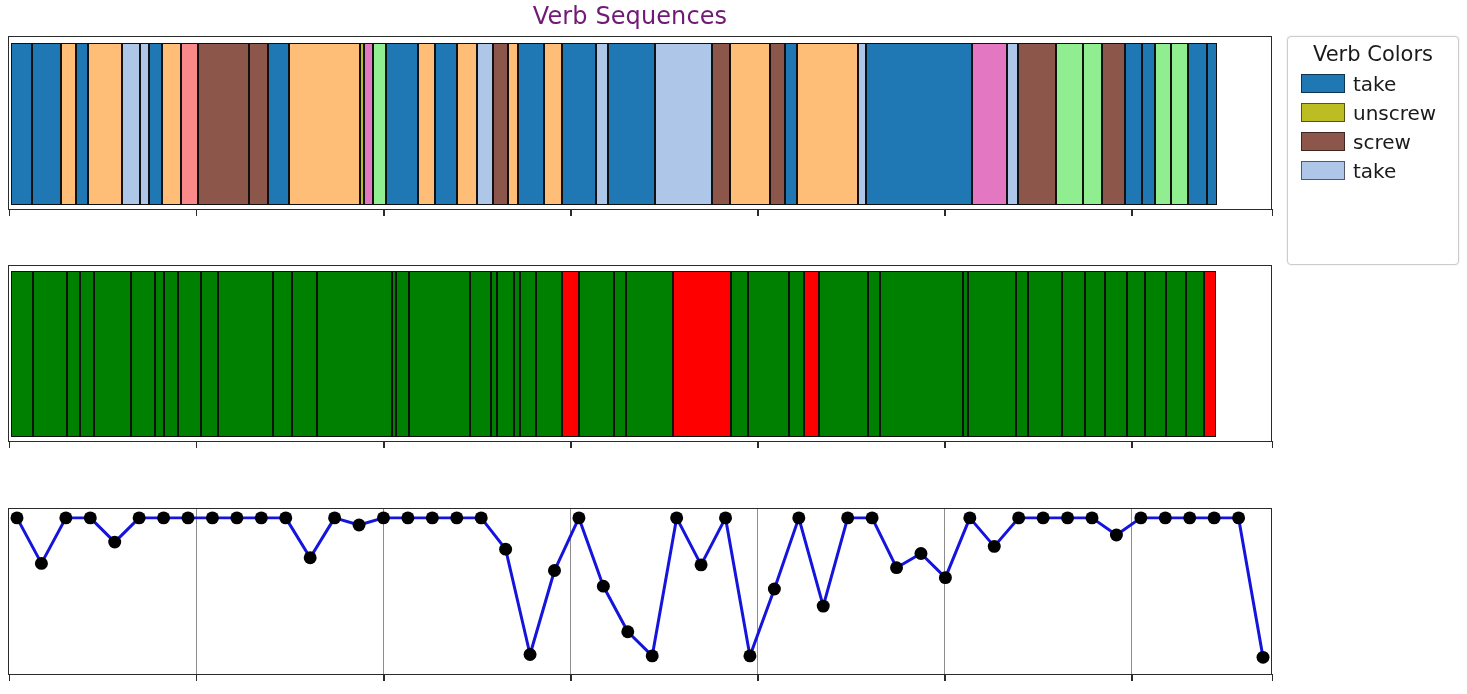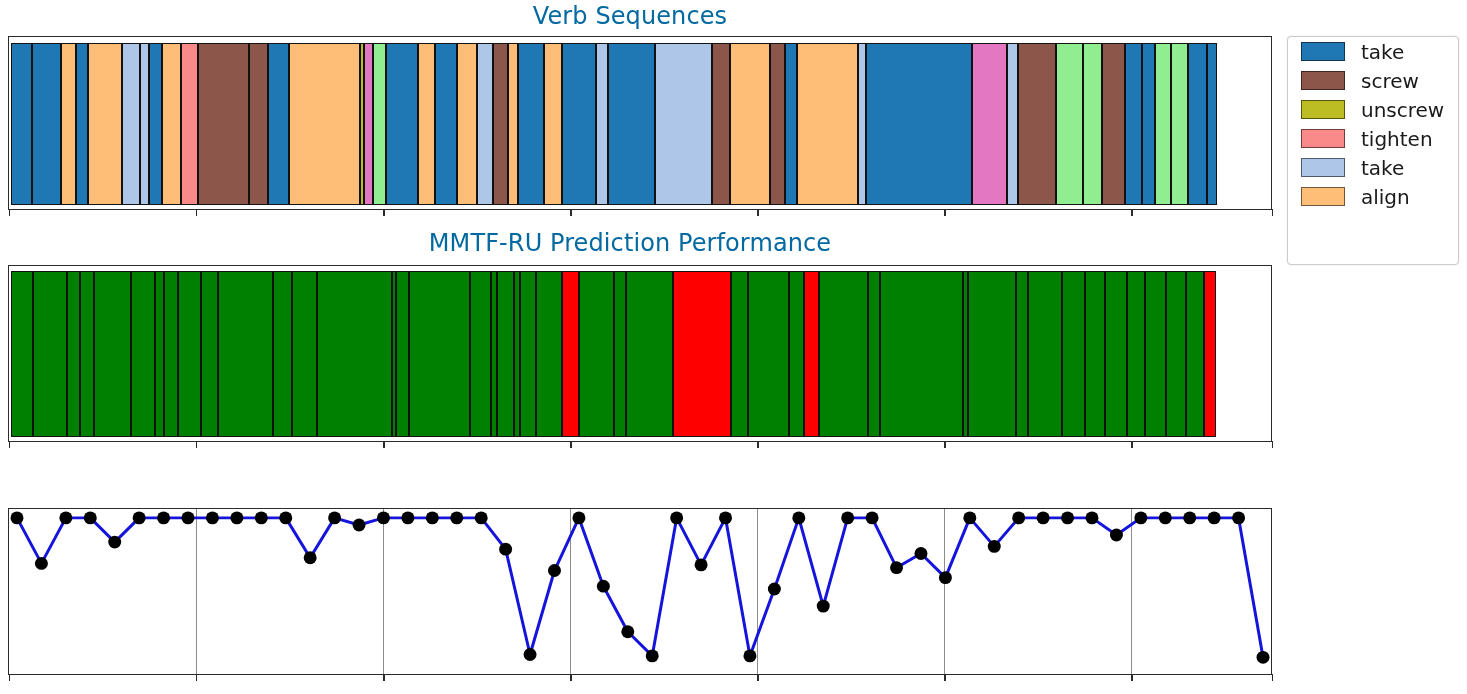--- a/index.html
+++ b/index.html
@@ -3,21 +3,21 @@
 <meta charset="utf-8">
 <title>Verb Sequences Analysis</title>
 <style>
   html,body{margin:0;padding:0;background:#ffffff;}
   body{width:1467px;height:694px;overflow:hidden;
        font-family:"DejaVu Sans","Liberation Sans",sans-serif;
        color:#000000;-webkit-font-smoothing:antialiased;}
   .figure{position:relative;width:1467px;height:694px;background:#ffffff;}
 
   
-  .panel-title{position:absolute;text-align:center;font-size:24px;color:#0369a1;
+  .panel-title{position:absolute;text-align:center;font-size:24px;color:#701a75;
                font-weight:400;letter-spacing:.1px;white-space:nowrap;}
 
   
   .axes{position:absolute;box-sizing:border-box;border:1.3px solid #2b2b2b;
         background:#ffffff;}
 
   
   .band-wrap{position:absolute;top:0;bottom:0;left:0;right:0;overflow:hidden;}
   .band{position:absolute;box-sizing:border-box;border:1.4px solid #111111;}
 
@@ -33,21 +33,21 @@
 
   
   .legend{position:absolute;box-sizing:border-box;background:#ffffff;
           border:1px solid #cccccc;border-radius:4px;
           box-shadow:0 0 2px rgba(0,0,0,.13);}
   .legend-title{text-align:center;font-size:21px;color:#1a1a1a;
                 padding-top:5px;padding-bottom:3px;white-space:nowrap;}
   .legend-row{display:flex;align-items:center;height:29px;padding-left:13px;}
   .legend-swatch{width:44px;height:19px;box-sizing:border-box;
                  border:1px solid rgba(0,0,0,.55);flex:0 0 auto;}
-  .legend-label{font-size:20px;color:#1a1a1a;margin-left:16px;white-space:nowrap;
+  .legend-label{font-size:20px;color:#1a1a1a;margin-left:8px;white-space:nowrap;
                 line-height:1;}
 </style>
 </head>
 <body>
 
 <div class="figure">
 
   <div class="panel-title" style="left:380px;top:2px;width:500px;">Verb Sequences</div>
 
   <div class="axes" id="axes-verb" style="left:8px;top:36px;width:1264px;height:174px;">
@@ -107,21 +107,20 @@
         <div class="tick below" style="left: 187.072px;"></div>
         <div class="tick below" style="left: 374.144px;"></div>
         <div class="tick below" style="left: 561.216px;"></div>
         <div class="tick below" style="left: 748.288px;"></div>
         <div class="tick below" style="left: 935.36px;"></div>
         <div class="tick below" style="left: 1122.43px;"></div>
         <div class="tick below" style="left: 1262.6px;"></div>
       </div>
   </div>
 
-  <div class="panel-title" style="left:350px;top:229px;width:560px;">MMTF-RU Prediction Performance</div>
 
   <div class="axes" id="axes-pred" style="left:8px;top:265px;width:1264px;height:177px;">
     <div class="band-wrap" id="band-pred">
         <div class="band" style="left: 2px; width: 22.2224px; top: 5px; bottom: 4px; background: rgb(0, 128, 0);"></div>
         <div class="band" style="left: 24.2224px; width: 34.0139px; top: 5px; bottom: 4px; background: rgb(0, 128, 0);"></div>
         <div class="band" style="left: 58.2364px; width: 13.1521px; top: 5px; bottom: 4px; background: rgb(0, 128, 0);"></div>
         <div class="band" style="left: 71.3884px; width: 13.6056px; top: 5px; bottom: 4px; background: rgb(0, 128, 0);"></div>
         <div class="band" style="left: 84.994px; width: 36.735px; top: 5px; bottom: 4px; background: rgb(0, 128, 0);"></div>
         <div class="band" style="left: 121.729px; width: 24.0365px; top: 5px; bottom: 4px; background: rgb(0, 128, 0);"></div>
         <div class="band" style="left: 145.766px; width: 9.5239px; top: 5px; bottom: 4px; background: rgb(0, 128, 0);"></div>
@@ -249,41 +248,34 @@
         <div class="tick below" style="left: 374.144px;"></div>
         <div class="tick below" style="left: 561.216px;"></div>
         <div class="tick below" style="left: 748.288px;"></div>
         <div class="tick below" style="left: 935.36px;"></div>
         <div class="tick below" style="left: 1122.43px;"></div>
         <div class="tick below" style="left: 1262.6px;"></div>
       </div>
   </div>
 
   <div class="legend" style="left:1287px;top:36px;width:172px;height:229px;">
+    <div class="legend-title">Verb Colors</div>
     <div id="legend-rows">
         <div class="legend-row">
           <span class="legend-swatch" style="background: rgb(31, 119, 180);"></span>
           <span class="legend-label">take</span>
         </div>
         <div class="legend-row">
+          <span class="legend-swatch" style="background: rgb(188, 189, 34);"></span>
+          <span class="legend-label">unscrew</span>
+        </div>
+        <div class="legend-row">
           <span class="legend-swatch" style="background: rgb(140, 86, 75);"></span>
           <span class="legend-label">screw</span>
         </div>
         <div class="legend-row">
-          <span class="legend-swatch" style="background: rgb(188, 189, 34);"></span>
-          <span class="legend-label">unscrew</span>
-        </div>
-        <div class="legend-row">
-          <span class="legend-swatch" style="background: rgb(250, 138, 138);"></span>
-          <span class="legend-label">tighten</span>
-        </div>
-        <div class="legend-row">
           <span class="legend-swatch" style="background: rgb(174, 199, 232);"></span>
           <span class="legend-label">take</span>
         </div>
-        <div class="legend-row">
-          <span class="legend-swatch" style="background: rgb(255, 190, 120);"></span>
-          <span class="legend-label">align</span>
-        </div>
       </div>
   </div>
 
 </div>
 
 </body></html>

